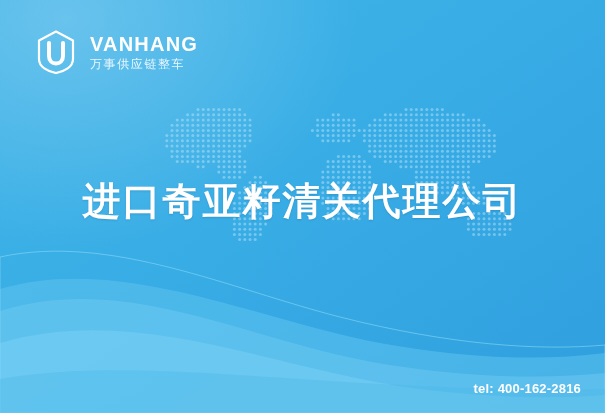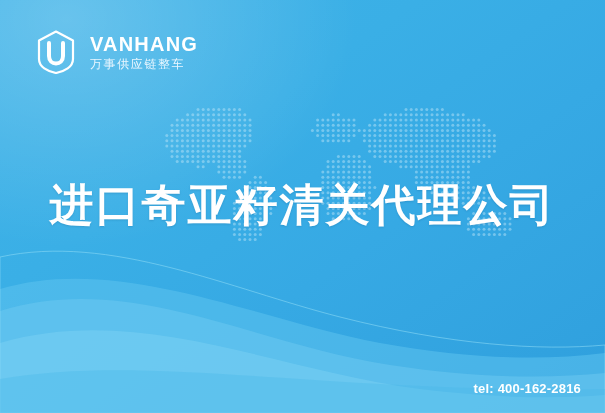--- a/index.html
+++ b/index.html
@@ -73,21 +73,21 @@
   }
 
   
   .headline {
     position: absolute;
     left: 0;
     right: 0;
     top: 176px;
     text-align: center;
     color: #ffffff;
-    font-size: 44px;
+    font-size: 38px;
     font-weight: 700;
     letter-spacing: 2px;
     font-family: "DejaVu Sans", sans-serif;
     text-shadow: 0 1px 2px rgba(0,60,110,0.18);
     white-space: nowrap;
   }
 
   
   .waves {
     position: absolute;

